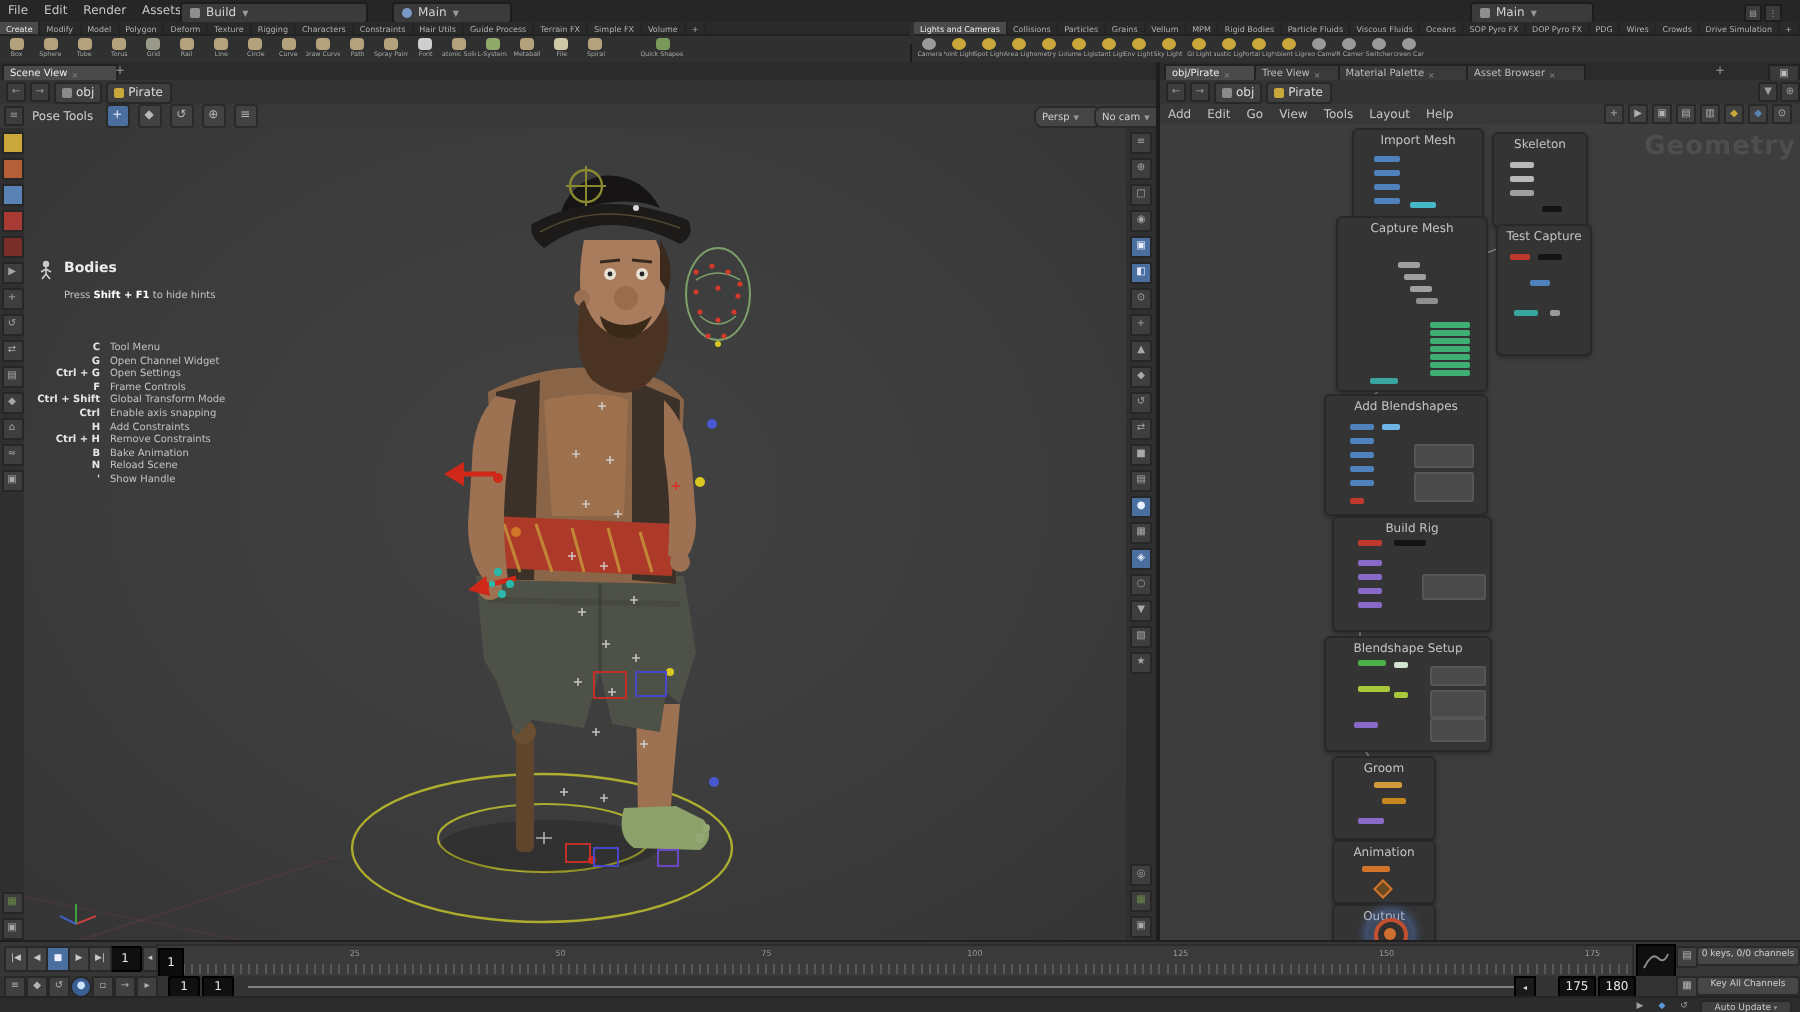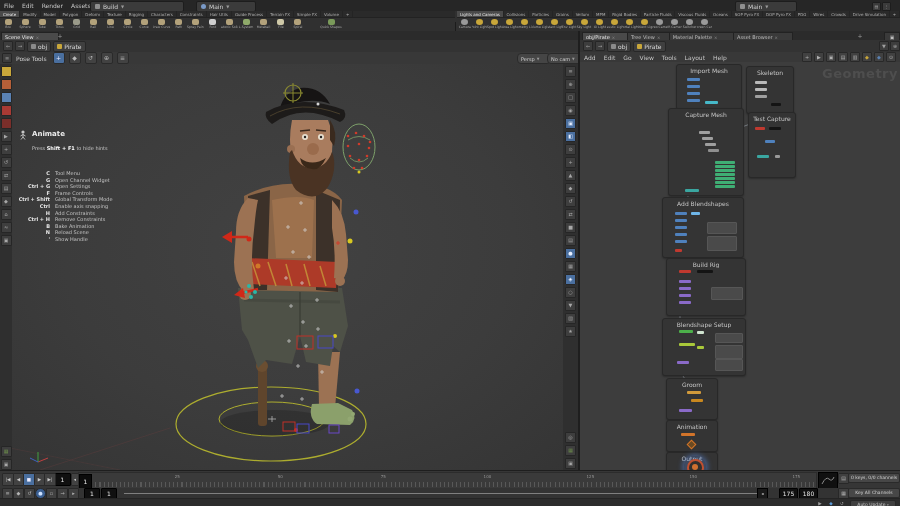--- a/index.html
+++ b/index.html
@@ -557,21 +557,21 @@
       <path d="M38,462 L38,452" stroke="#40a040"></path>
       <path d="M38,462 L30,458" stroke="#4060c0"></path>
     </g>
   </svg>
 
   <div id="hint" class="abs">
     <svg class="abs" style="left:2px;top:0" width="10" height="10" viewBox="0 0 10 10">
       <circle cx="5" cy="2" r="1.6" fill="#c8c8c8"></circle>
       <path d="M5,3.6 L5,7 M5,4.5 L2.5,6 M5,4.5 L7.5,6 M5,7 L3,9.5 M5,7 L7,9.5" stroke="#c8c8c8" stroke-width=".9" fill="none"></path>
     </svg>
-    <div class="ht">Animate</div>
+    <div class="ht">Bodies</div>
     <div class="hs">
       <span>Press</span>
       <b>Shift + F1</b>
       <span>to hide hints</span>
     </div>
     <div class="abs" style="left:0;top:30px">
 
         <div style="height:6.6px;white-space:nowrap">
           <span class="hkey">C</span><span class="hlab">Tool Menu</span>
         </div>

